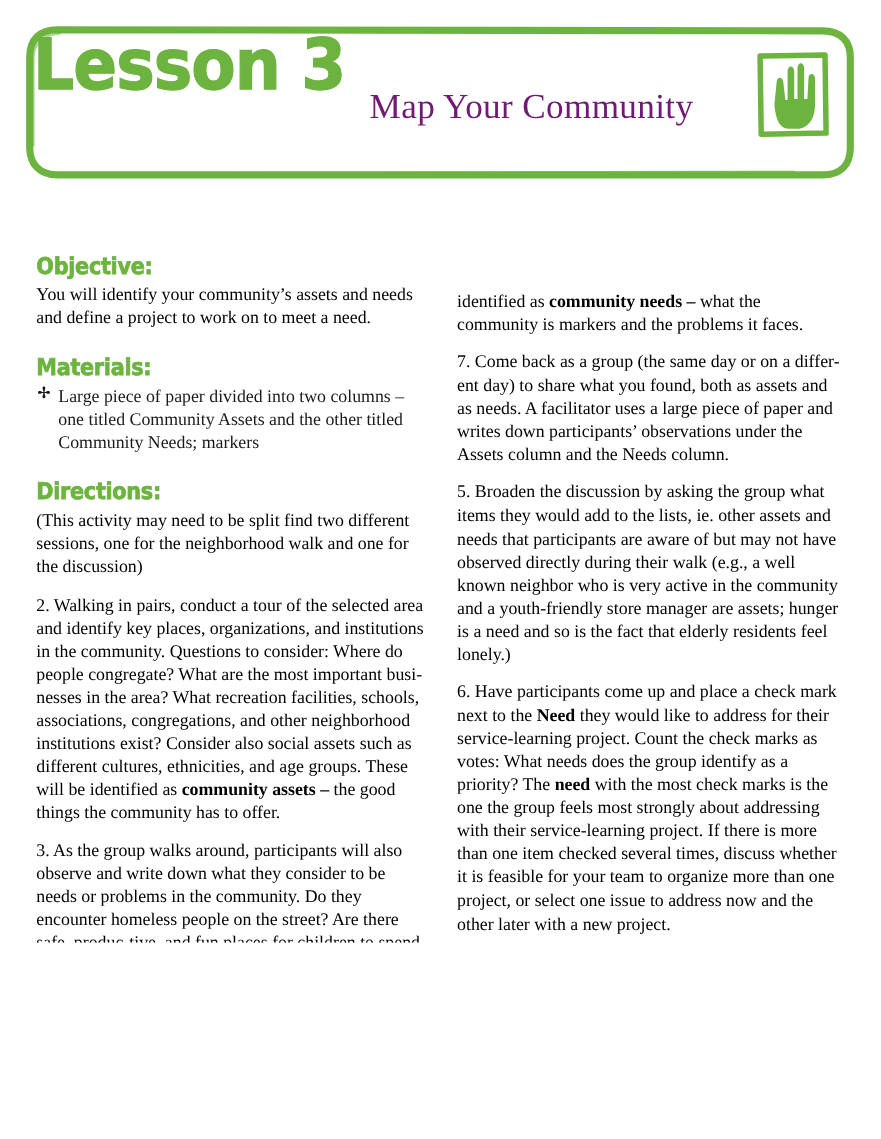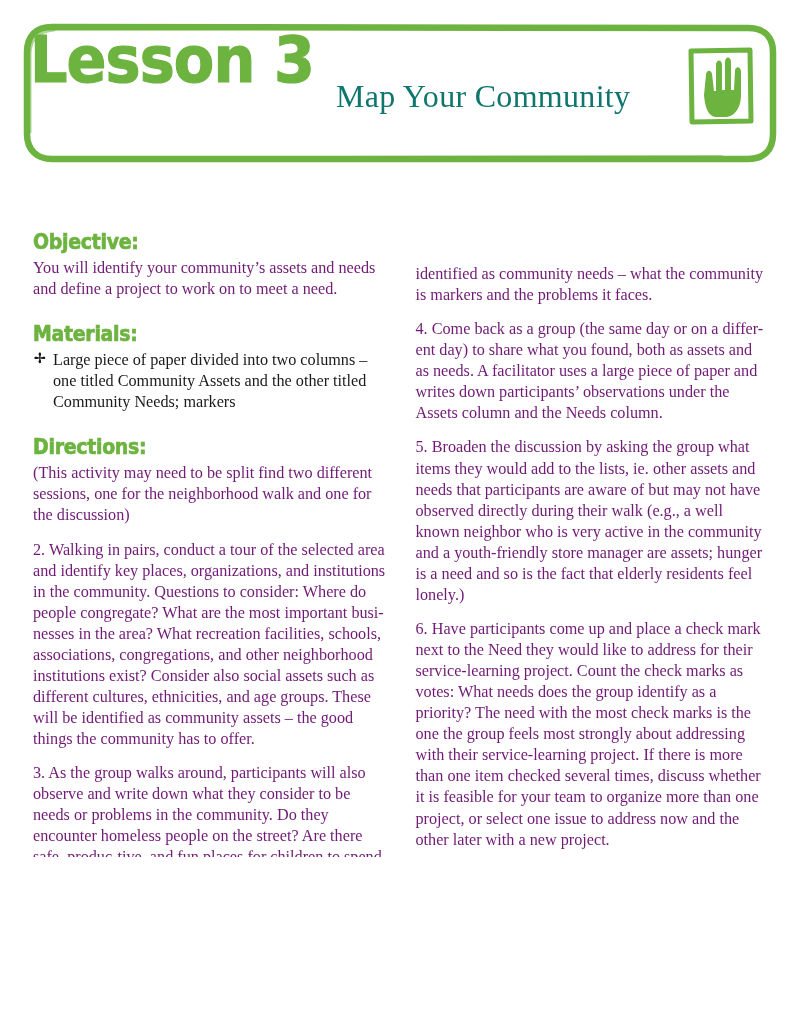--- a/index.html
+++ b/index.html
@@ -46,21 +46,21 @@
     transform-origin: left center;
     -webkit-text-stroke: 1.2px #6DB33F;
   }
 
   .lesson-subtitle {
     position: absolute;
     left: 336px;
     top: 78px;
     font-family: "Liberation Serif", "DejaVu Serif", serif;
     font-size: 32px;
-    color: #0f766e;
+    color: #701a75;
     letter-spacing: 0.3px;
   }
 
   
   .hand-badge {
     position: absolute;
     left: 683px;
     top: 45px;
     width: 76px;
     height: 86px;
@@ -95,21 +95,21 @@
     transform-origin: left center;
     -webkit-text-stroke: 0.7px #6DB33F;
   }
   h2.section-head.spaced { margin-top: 24px; }
 
   p.body {
     font-size: 16.2px;
     line-height: 1.30;
     margin: 0 0 13px 0;
     text-align: left;
-    color: #701a75;
+    color: #000000;
   }
 
   ul.materials {
     list-style: none;
     margin: 0 0 0 0;
     padding: 0;
   }
   ul.materials li {
     position: relative;
     padding-left: 20px;
@@ -118,21 +118,21 @@
     margin-bottom: 1px;
   }
   ul.materials li .fleuron {
     position: absolute;
     left: 1px;
     top: 0px;
     font-size: 14px;
     color: #1a1a1a;
   }
 
-  b { font-weight: normal; }
+  b { font-weight: bold; }
 
   
   .page-number {
     position: absolute;
     left: 20px;
     top: 986px;
     font-family: "DejaVu Sans", "Liberation Sans", sans-serif;
     font-weight: bold;
     font-size: 25px;
     color: #6DB33F;
@@ -190,21 +190,21 @@
 
       <p class="body"><span>2. Walking in pairs, conduct a tour of the selected area and identify key places, organizations, and institutions in the community. Questions to consider: Where do people congregate? What are the most important busi-nesses in the area? What recreation facilities, schools, associations, congregations, and other neighborhood institutions exist? Consider also social assets such as different cultures, ethnicities, and age groups. These will be identified as </span><b>community assets –</b><span> the good things the community has to offer.</span></p>
 
       <p class="body">3.  As the group walks around, participants will also observe and write down what they consider to be needs or problems in the community. Do they encounter homeless people on the street?  Are there safe, produc-tive, and fun places for children to spend time after school? Are there any tensions among neighbors? What other problems or issues do they find? These will be</p>
     </div>
 
     <div class="col col-right">
 
       <p class="body"><span>identified as </span><b>community needs –</b><span> what the community is markers and the problems it faces.</span></p>
 
-      <p class="body">4. Come back as a group (the same day or on a differ-ent day) to share what you found, both as assets and as needs. A facilitator uses a large piece of paper and writes down participants’ observations under the Assets column and the Needs column.</p>
+      <p class="body">7. Come back as a group (the same day or on a differ-ent day) to share what you found, both as assets and as needs. A facilitator uses a large piece of paper and writes down participants’ observations under the Assets column and the Needs column.</p>
 
 
       <p class="body">5. Broaden the discussion by asking the group what items they would add to the lists, ie. other assets and needs that participants are aware of but may not have observed directly during their walk (e.g., a well known neighbor who is very active in the community and a youth-friendly store manager are assets; hunger is a need and so is the fact that elderly residents feel lonely.)</p>
 
       <p class="body"><span>6. Have participants come up and place a check mark next to the </span><b>Need</b><span> they would like to address for their service-learning project. Count the check marks as votes: What needs does the group identify as a priority? The </span><b>need</b><span> with the most check marks is the one the group feels most strongly about addressing with their service-learning project. If there is more than one item checked several times, discuss whether it is feasible for your team to organize more than one project, or select one issue to address now and the other later with a new project.</span></p>
     </div>
   </div>
 
   <div class="page-number">11</div>
 

